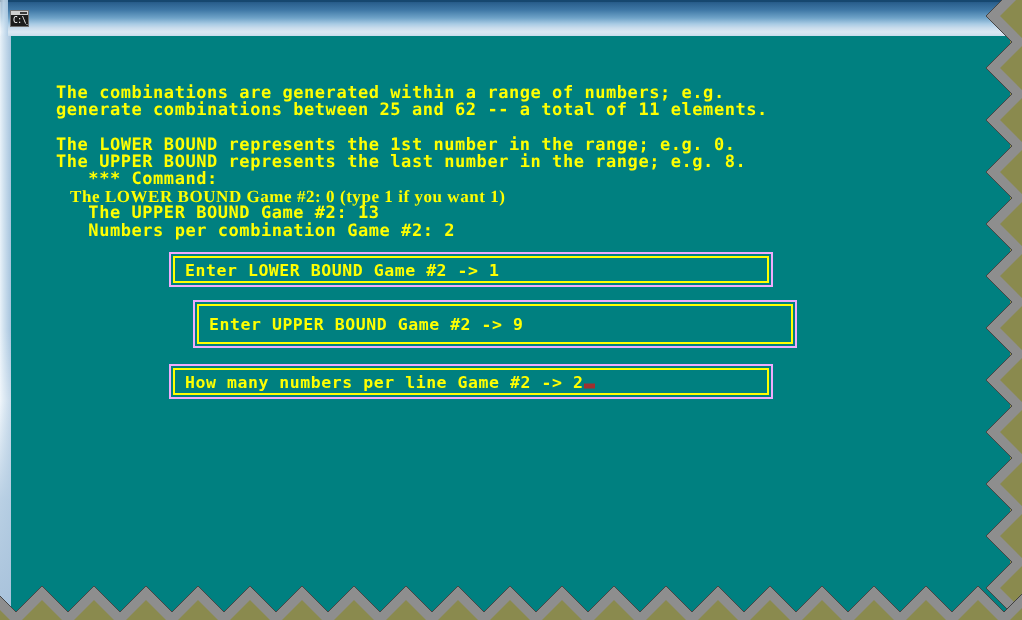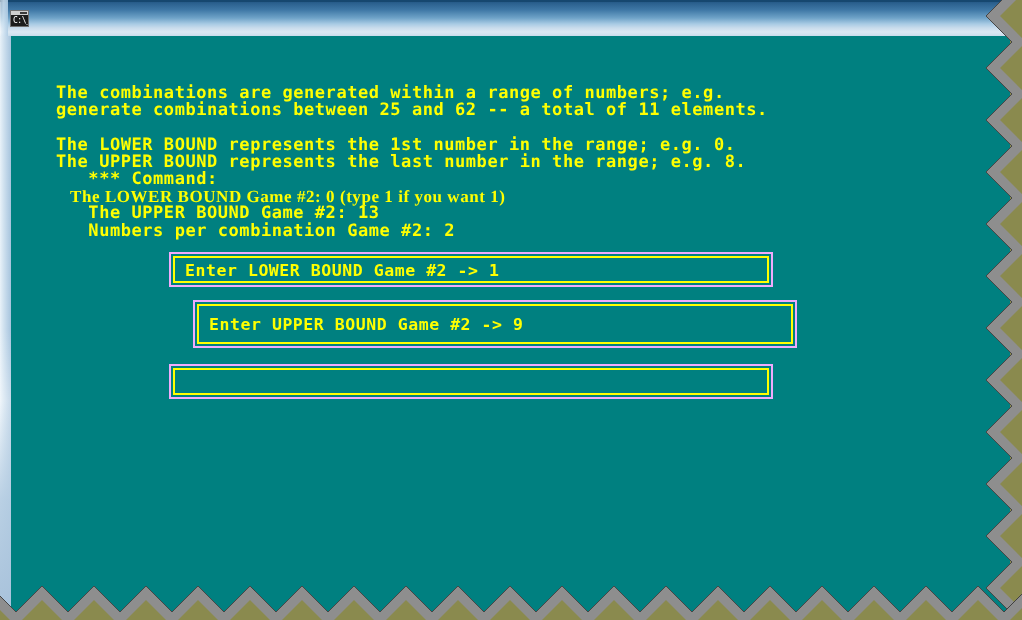--- a/index.html
+++ b/index.html
@@ -267,20 +267,21 @@
           <div class="pbox" style="left: 158px; top: 216px; width: 604px; height: 35px;">
             <div class="pbox-inner"></div>
             <div class="pbox-text"><span>Enter LOWER BOUND Game #2 -&gt; </span><span>1</span></div>
           </div>
           <div class="pbox" style="left: 158px; top: 264px; width: 604px; height: 48px; margin-left: 24px;">
             <div class="pbox-inner"></div>
             <div class="pbox-text"><span>Enter UPPER BOUND Game #2 -&gt; </span><span>9</span></div>
           </div>
           <div class="pbox" style="left: 158px; top: 328px; width: 604px; height: 35px;">
             <div class="pbox-inner"></div>
+            <div class="pbox-text"><span>How many numbers per line Game #2 -&gt; </span><span>2</span><span class="cursor-block" style="background: rgb(160, 48, 48);"></span></div>
           </div>
         </div>
     </div>
 
   </div>
 
   <svg class="zig-svg" viewBox="0 0 1022 620" preserveAspectRatio="none">
     <defs>
       <clipPath id="rightClip">
         <path id="rightPath" d=""></path>

